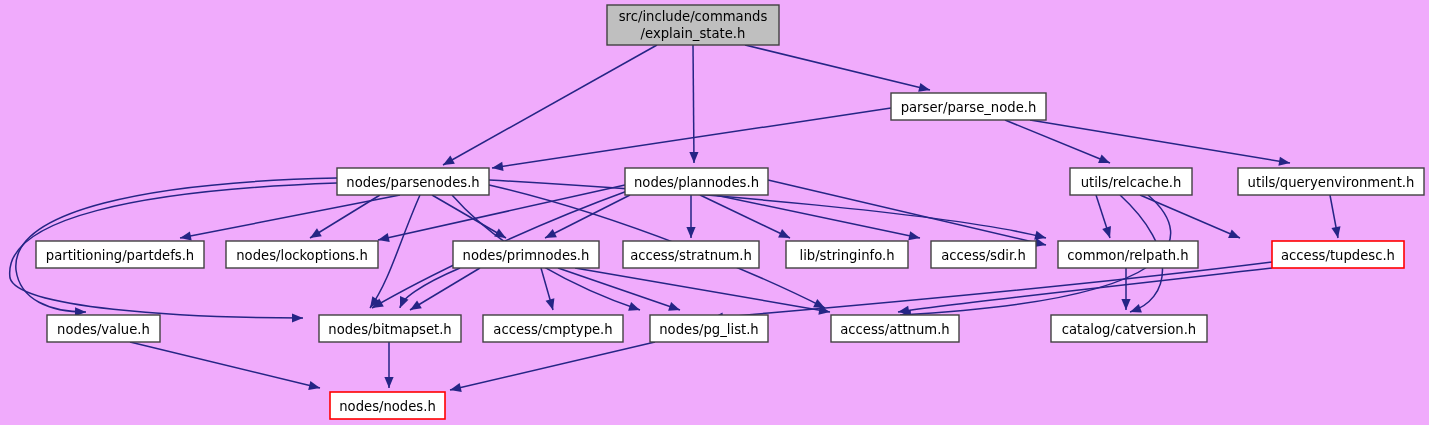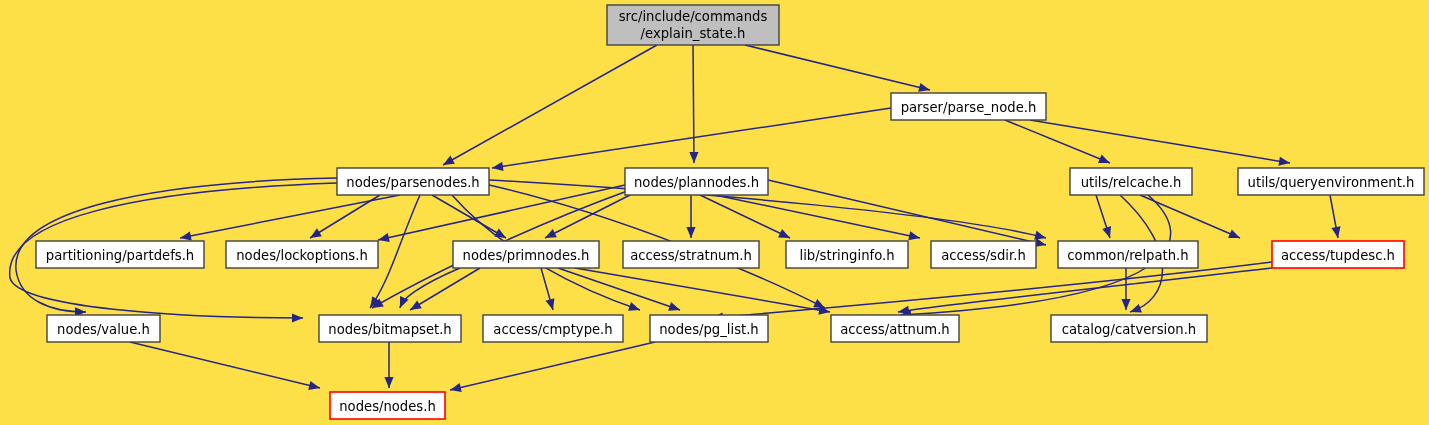--- a/index.html
+++ b/index.html
@@ -4,21 +4,21 @@
 <style>
   html, body {
     margin: 0;
     padding: 0;
     background: #ffffff;
   }
   #graph-root {
     position: relative;
     width: 1429px;
     height: 425px;
-    background: #fde047;
+    background: #f0abfc;
     font-family: "DejaVu Sans", sans-serif;
     text-align: right;
   }
   svg#graph-svg {
     position: absolute;
     left: 0;
     top: 0;
     width: 1429px;
     height: 425px;
     display: block;

